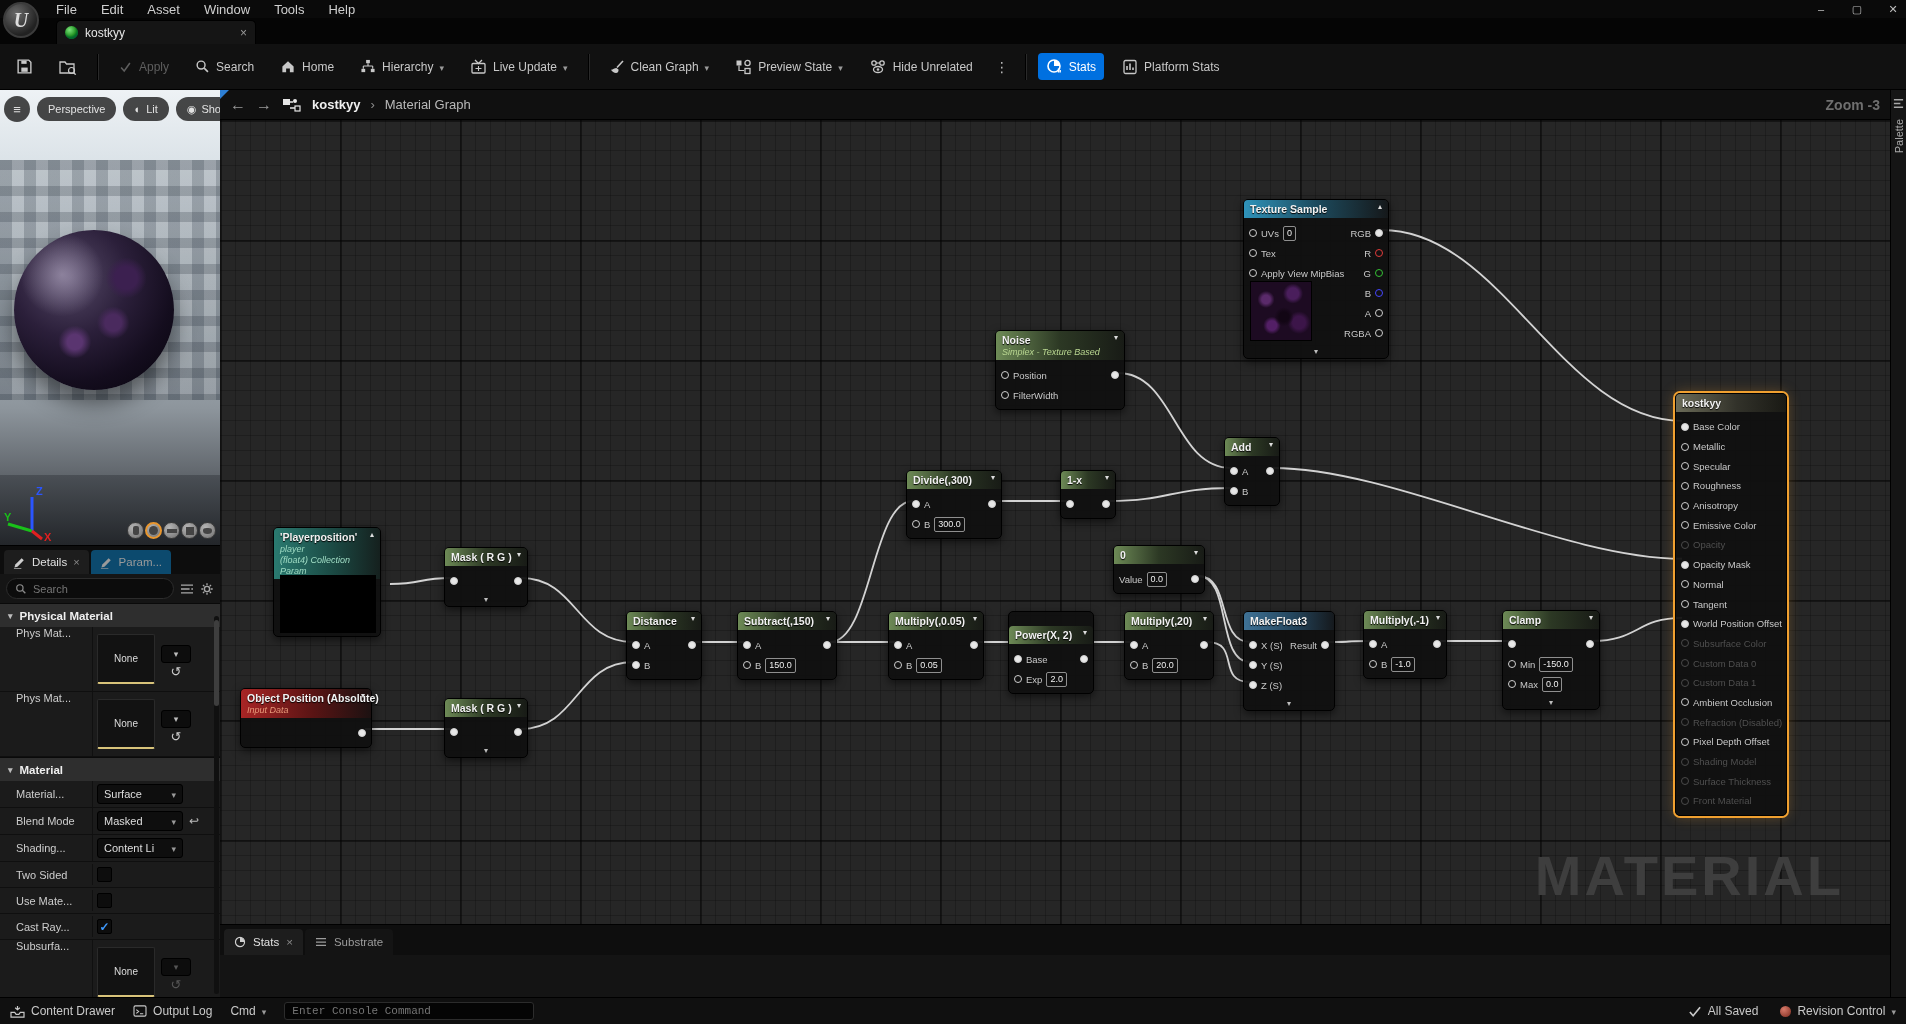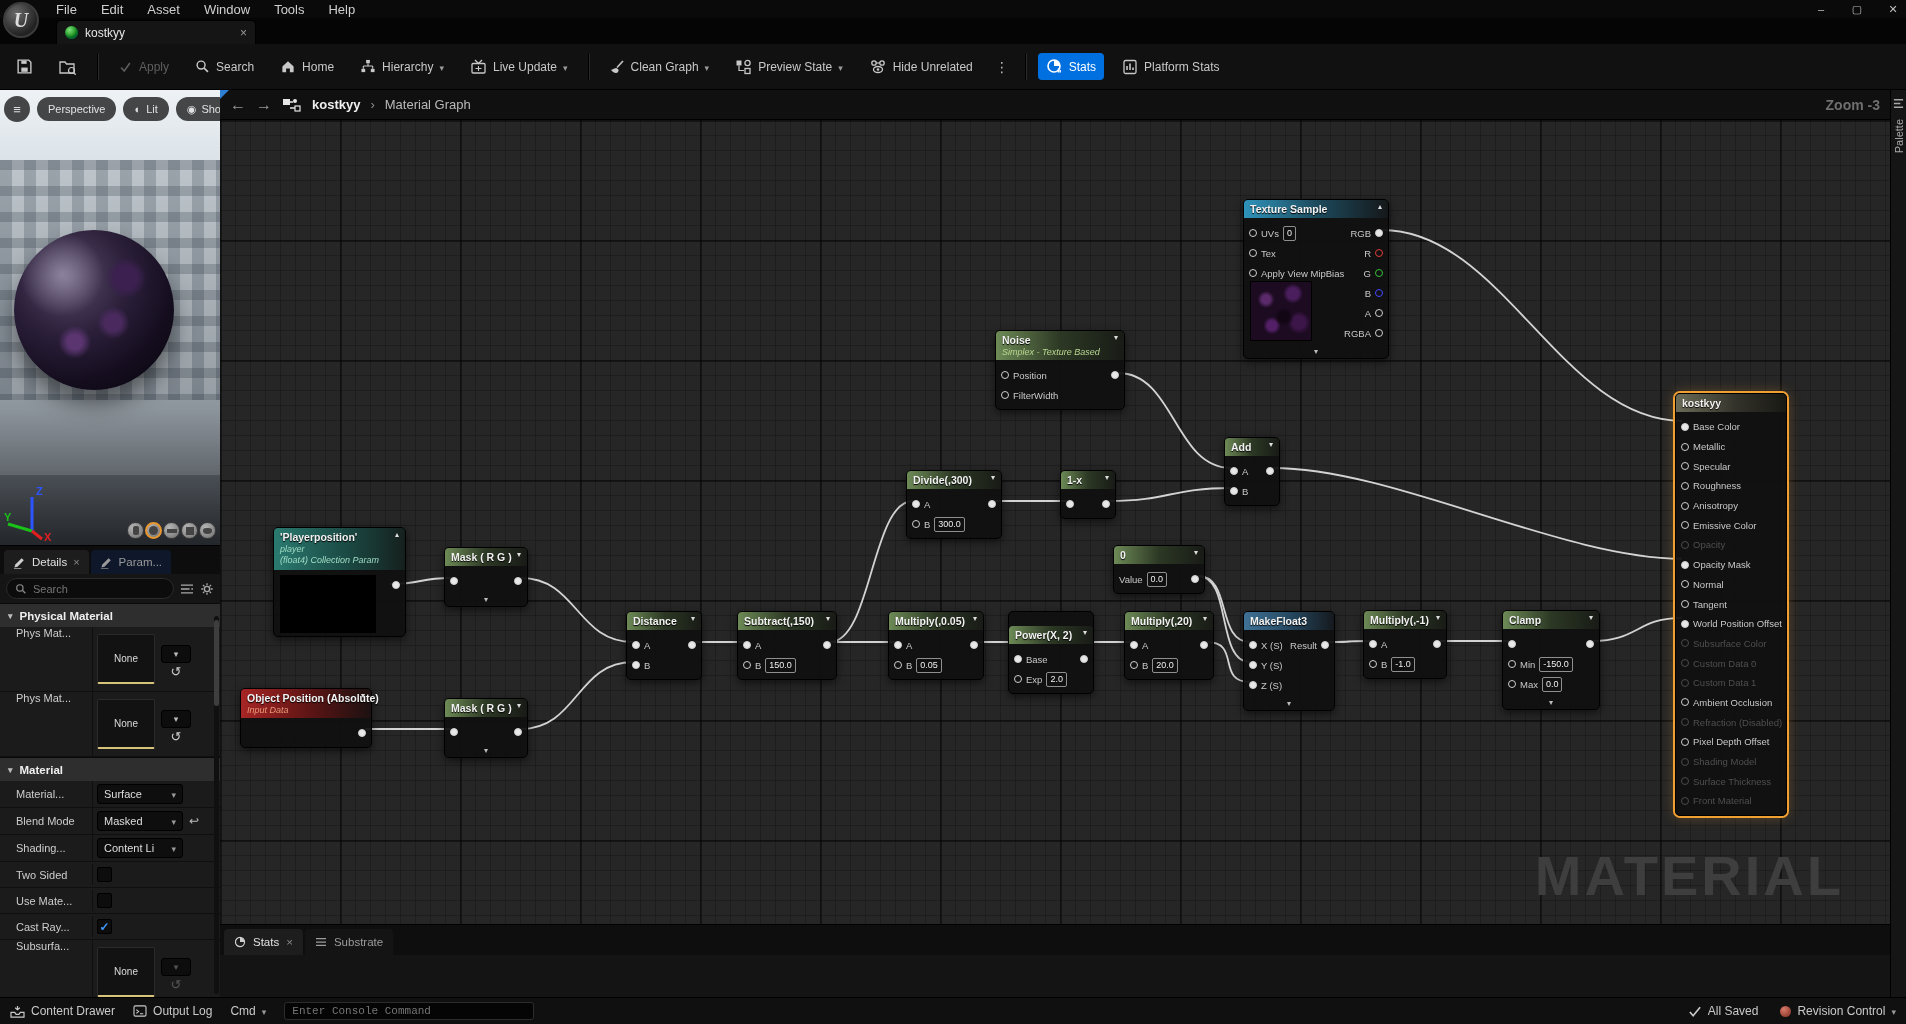--- a/index.html
+++ b/index.html
@@ -58,21 +58,21 @@
      gap:5px;padding:0 11px;font-size:11px;flex:none}
   .vp-shapes{position:absolute;right:4px;bottom:6px;display:flex;gap:1px}
   .shape-btn{width:17px;height:17px;border-radius:50%;background:radial-gradient(circle at 35% 30%,#b5b5b5,#6f6f6f);
      border:1px solid #3c3c3c;display:flex;align-items:center;justify-content:center}
   .shape-btn.sel{border:2px solid #e8962e}
   .shape-glyph{background:#444}
   
   .details{position:absolute;left:0;top:545px;width:220px;height:452px;background:#151515;overflow:hidden;border-top:1px solid #000}
   .dtabs{display:flex;align-items:flex-end;height:28px;background:#0d0d0d;padding-left:4px;gap:2px}
   .dtab{display:flex;align-items:center;gap:6px;background:#1d1d1d;height:24px;padding:0 9px;border-radius:4px 4px 0 0;font-size:11.5px;color:#e0e0e0}
-  .dtab.inactive{background:#0f172a;color:#9a9a9a}
+  .dtab.inactive{background:#0c4a6e;color:#9a9a9a}
   .dtab .x{color:#8a8a8a;font-size:11px}
   .dsearch{display:flex;align-items:center;gap:6px;padding:4px 6px;background:#151515}
   .dsearch-box{flex:1;display:flex;align-items:center;gap:6px;background:#0c0c0c;border:1px solid #2c2c2c;border-radius:11px;height:21px;padding:0 8px}
   .dsearch-box input{background:none;border:none;outline:none;color:#bbb;font-size:11px;width:110px;font-family:"Liberation Sans",sans-serif}
   .dsec-head{display:flex;align-items:center;gap:7px;background:#2e2e2e;height:24px;padding:0 8px;font-weight:bold;font-size:11.5px;color:#efefef;border-top:1px solid #0a0a0a}
   .dsec-head .tri{color:#bdbdbd;font-size:9px}
   .drow{display:flex;align-items:center;min-height:26px;border-bottom:1px solid #0f0f0f;background:#1b1b1b}
   .drow .dlabel{width:92px;padding-left:16px;color:#cdcdcd;font-size:11px;flex:none}
   .drow .dval{flex:1;display:flex;align-items:center;gap:6px;padding:3px 6px 3px 4px;border-left:1px solid #101010}
   .dselect{width:86px;height:20px;background:#0e0e0e;border:1px solid #000;border-radius:3px;display:flex;align-items:center;
@@ -586,21 +586,21 @@
               </div>
               <div class="grow" style="height: 20px;">
                 <div class="gin">
                   <span class="gpin" style="border-color: rgb(207, 207, 207);"></span>
                   <span class="plabel">FilterWidth</span>
                 </div>
                 <div class="gout"></div>
               </div>
             </div>
           </div>
-          <div class="gnode" style="left: 53px; top: 407px; width: 133px; min-height: 110px;">
+          <div class="gnode" style="left: 53px; top: 407px; width: 108px; min-height: 110px;">
             <div class="ghead h-param" style="min-height: 42px;"><span class="gtitle">'Playerposition'</span><div class="gsub">player
 (float4) Collection Param</div><span class="hchev">▴</span></div>
             <div class="gbody">
               <div class="grow" style="height: 20px;">
                 <div class="gin"></div>
                 <div class="gout">
                   <span class="gpin pf" style="border-color: rgb(207, 207, 207); background: rgb(232, 232, 232);"></span>
                 </div>
               </div>
             </div>

